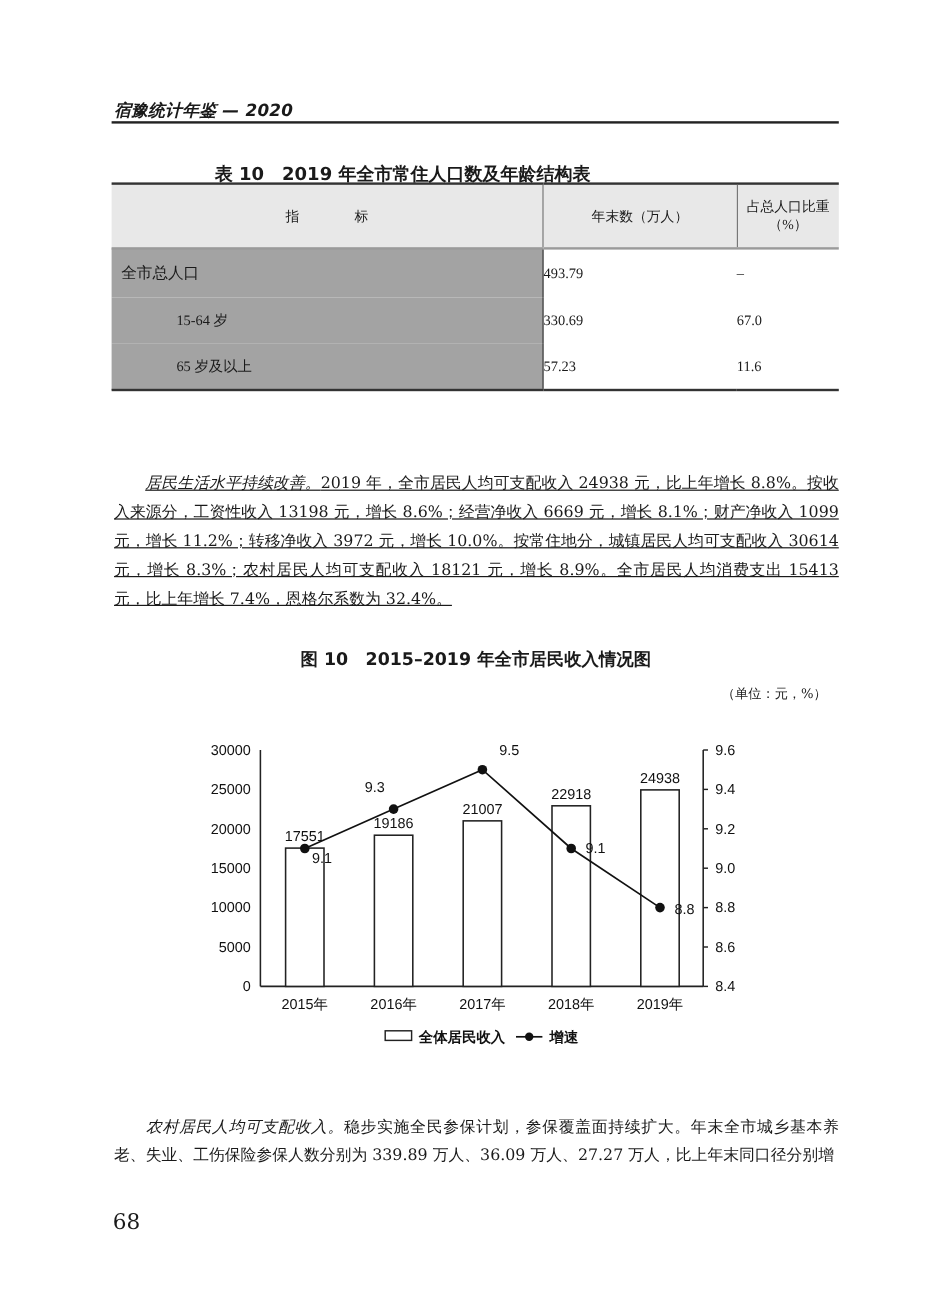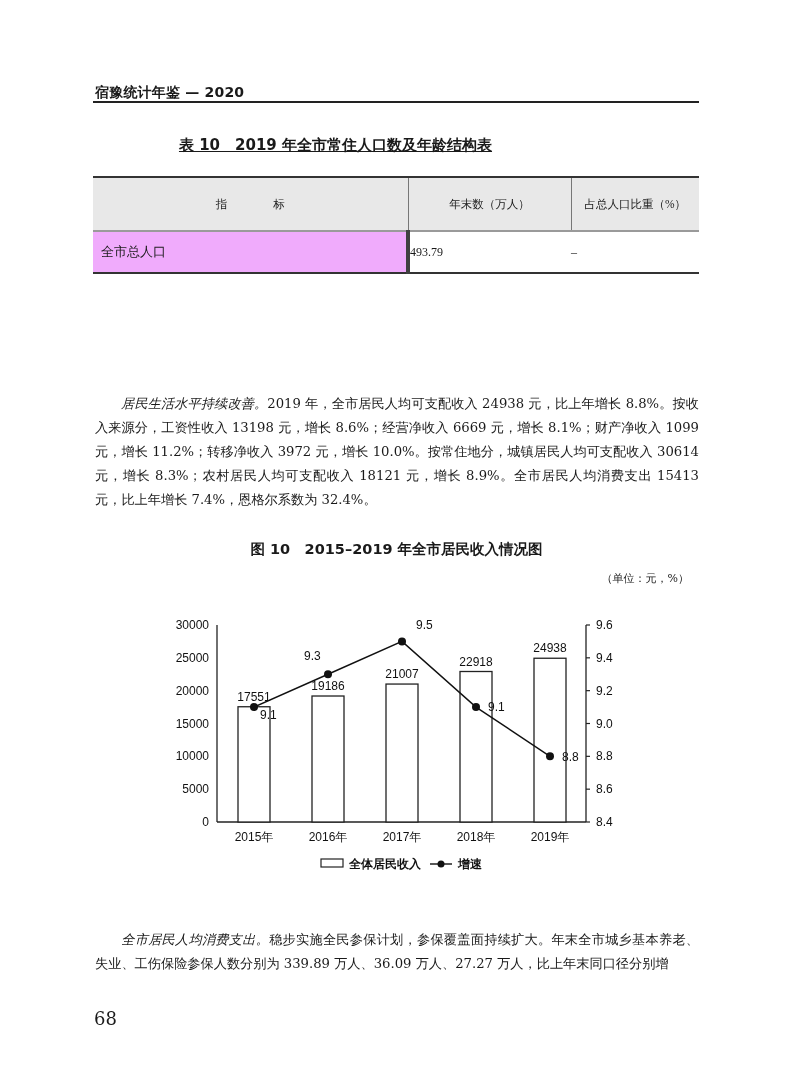--- a/index.html
+++ b/index.html
@@ -1,39 +1,39 @@
 <!DOCTYPE html>
 <html><head>
 <meta charset="utf-8">
 <style>
   html, body { margin:0; padding:0; background:#fff; }
   body { width:793px; height:1077px; position:relative; overflow:hidden;
          font-family:"DejaVu Serif", "Liberation Serif", serif; color:#1a1a1a; }
   .running-head { position:absolute; left:95px; top:84px; font-family:"DejaVu Sans","Liberation Sans",sans-serif;
-                  font-weight:bold; font-size:14px; letter-spacing:0.2px; }
+                  font-weight:bold; font-size:14px; letter-spacing:0.2px;font-style:italic; }
   .head-rule { position:absolute; left:93px; top:101px; width:606px; height:2px; background:#222; }
   .table-title { position:absolute; left:0; width:671px; top:136px; text-align:center;
-                 font-family:"DejaVu Sans","Liberation Sans",sans-serif; font-weight:bold; font-size:15px;text-decoration:underline; }
-  table.pop { position:absolute; left:93px; top:176px; width:606px; border-collapse:collapse;
+                 font-family:"DejaVu Sans","Liberation Sans",sans-serif; font-weight:bold; font-size:15px; }
+  table.pop { position:absolute; left:93px; top:152px; width:606px; border-collapse:collapse;
               font-family:"Liberation Serif","DejaVu Serif",serif; font-size:12px; }
   table.pop thead th { background:#e8e8e8; height:50px; font-weight:normal; font-size:11.5px;
                        border-top:2px solid #333; border-bottom:2px solid #9a9a9a; }
   table.pop thead th + th { border-left:1px solid #777; }
   table.pop td { height:38px; padding:0; }
-  table.pop td.ind { background:#f0abfc; border-right:4px solid #404040; width:305px; }
+  table.pop td.ind { background:#a3a3a3; border-right:1px solid #404040; width:305px; }
   table.pop td.num { text-align:left; padding-right:9px; }
   table.pop td.c2 { width:152px; }
   table.pop tbody tr:first-child td { height:40px; }
   table.pop tbody tr:last-child td { border-bottom:2px solid #333; }
   .ind-0 { padding-left:8px !important; font-family:"DejaVu Sans","Liberation Sans",sans-serif; font-size:13px; }
   .ind-1 { padding-left:18px !important; }
   .ind-2 { padding-left:54px !important; }
   .para { position:absolute; left:95px; width:604px; font-size:13.2px; line-height:24px; text-align:justify; }
   .para .lead { font-style:italic; }
-  .p1 { top:392px; }
+  .p1 { top:392px;text-decoration:underline; }
   .p2 { top:928px; }
   .fig-title { position:absolute; left:0; width:793px; top:540px; text-align:center;
                font-family:"DejaVu Sans","Liberation Sans",sans-serif; font-weight:bold; font-size:14.5px; }
   .unit { position:absolute; right:104px; top:571px; font-size:11px; }
   svg.chart { position:absolute; left:0; top:0; }
   svg.chart text { font-family:"Liberation Sans","DejaVu Sans",sans-serif; font-size:12px; fill:#111; }
   .page-num { position:absolute; left:94px; top:1008px; font-size:18px; }
 </style>
 </head>
 <body>
@@ -48,20 +48,30 @@
       <th>指　　　　标</th>
       <th>年末数（万人）</th>
       <th>占总人口比重（%）</th>
     </tr>
   </thead>
   <tbody>
     <tr>
       <td class="ind ind-0">全市总人口</td>
       <td class="num c2">493.79</td>
       <td class="num">–</td>
+    </tr>
+    <tr>
+      <td class="ind ind-2">15-64 岁</td>
+      <td class="num c2">330.69</td>
+      <td class="num">67.0</td>
+    </tr>
+    <tr>
+      <td class="ind ind-2">65 岁及以上</td>
+      <td class="num c2">57.23</td>
+      <td class="num">11.6</td>
     </tr>
   </tbody>
 </table>
 
 <p class="para p1" style="margin:0;">
   <span style="display:inline-block;width:26px;"></span><span class="lead">居民生活水平持续改善。</span><span>2019 年，全市居民人均可支配收入 24938 元，比上年增长 8.8%。按收入来源分，工资性收入 13198 元，增长 8.6%；经营净收入 6669 元，增长 8.1%；财产净收入 1099 元，增长 11.2%；转移净收入 3972 元，增长 10.0%。按常住地分，城镇居民人均可支配收入 30614 元，增长 8.3%；农村居民人均可支配收入 18121 元，增长 8.9%。全市居民人均消费支出 15413 元，比上年增长 7.4%，恩格尔系数为 32.4%。</span>
 </p>
 
 <div class="fig-title">图 10　2015–2019 年全市居民收入情况图</div>
 <div class="unit">（单位：元，%）</div>
@@ -130,16 +140,16 @@
   <g id="g-legend">
       <rect x="321" y="859" width="22" height="8" fill="#fff" stroke="#222" stroke-width="1.2"></rect>
       <text x="349" y="868" font-weight="bold">全体居民收入</text>
       <line x1="430" y1="864" x2="452" y2="864" stroke="#111" stroke-width="1.4"></line>
       <circle cx="441" cy="864" r="3.5" fill="#111"></circle>
       <text x="458" y="868" font-weight="bold">增速</text>
     </g>
 </svg>
 
 <p class="para p2" style="margin:0;">
-  <span style="display:inline-block;width:26px;"></span><span class="lead">全市居民人均消费支出。</span><span>稳步实施全民参保计划，参保覆盖面持续扩大。年末全市城乡基本养老、失业、工伤保险参保人数分别为 339.89 万人、36.09 万人、27.27 万人，比上年末同口径分别增</span>
+  <span style="display:inline-block;width:26px;"></span><span class="lead">农村居民人均可支配收入。</span><span>稳步实施全民参保计划，参保覆盖面持续扩大。年末全市城乡基本养老、失业、工伤保险参保人数分别为 339.89 万人、36.09 万人、27.27 万人，比上年末同口径分别增</span>
 </p>
 
 <div class="page-num">68</div>
 
 </body></html>

